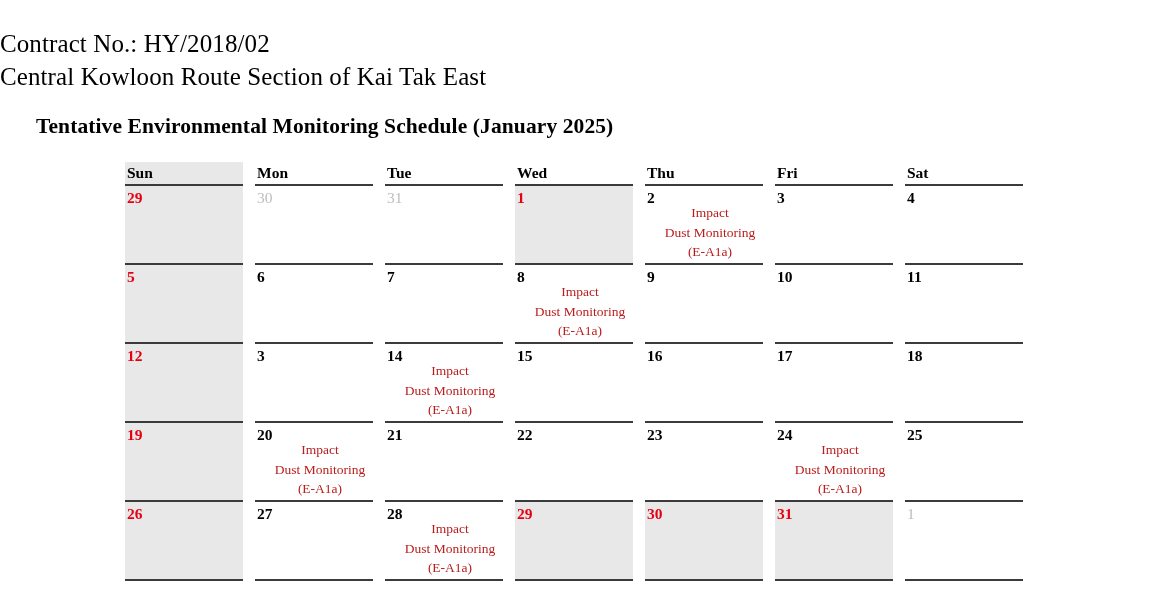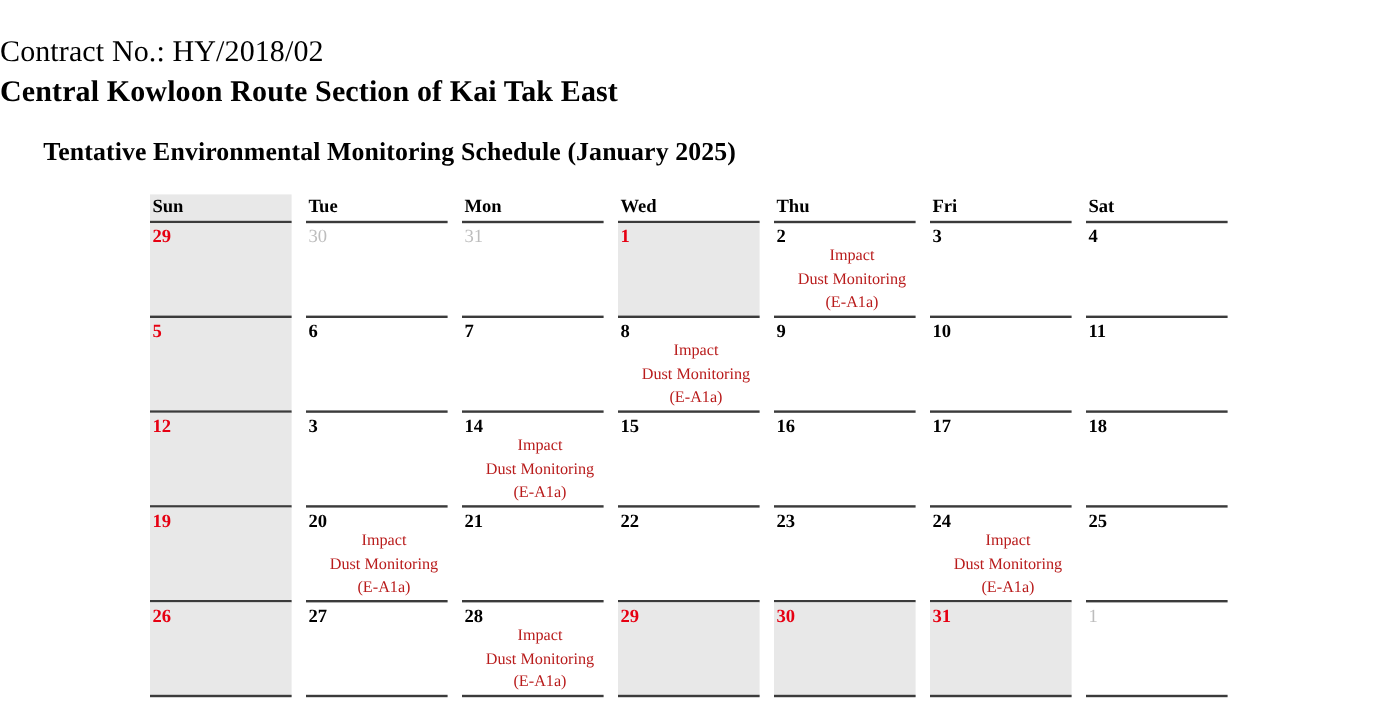--- a/index.html
+++ b/index.html
@@ -22,21 +22,21 @@
   }
   .contract-line {
     font-size: 25px;
     line-height: 33px;
     font-weight: 400;
     letter-spacing: 0.1px;
   }
   .project-line {
     font-size: 25px;
     line-height: 33px;
-    font-weight: 700;
+    font-weight: 400;
     letter-spacing: 0.1px;
   }
   .schedule-title {
     font-size: 21.5px;
     font-weight: bold;
     line-height: 28px;
     margin-top: 19px;
     letter-spacing: 0.1px;
     padding-left: 36px;
   }
@@ -132,24 +132,24 @@
   <div class="project-line">Central Kowloon Route Section of Kai Tak East</div>
   <div class="schedule-title">Tentative Environmental Monitoring Schedule (January 2025)</div>
 </div>
 
 <div class="calendar">
   <div class="cal-row" id="dayname-row">
       <div class="cal-col">
         <div class="dayname-cell shaded">Sun</div>
       </div>
       <div class="cal-col">
+        <div class="dayname-cell">Mon</div>
+      </div>
+      <div class="cal-col">
         <div class="dayname-cell">Tue</div>
-      </div>
-      <div class="cal-col">
-        <div class="dayname-cell">Mon</div>
       </div>
       <div class="cal-col">
         <div class="dayname-cell">Wed</div>
       </div>
       <div class="cal-col">
         <div class="dayname-cell">Thu</div>
       </div>
       <div class="cal-col">
         <div class="dayname-cell">Fri</div>
       </div>

